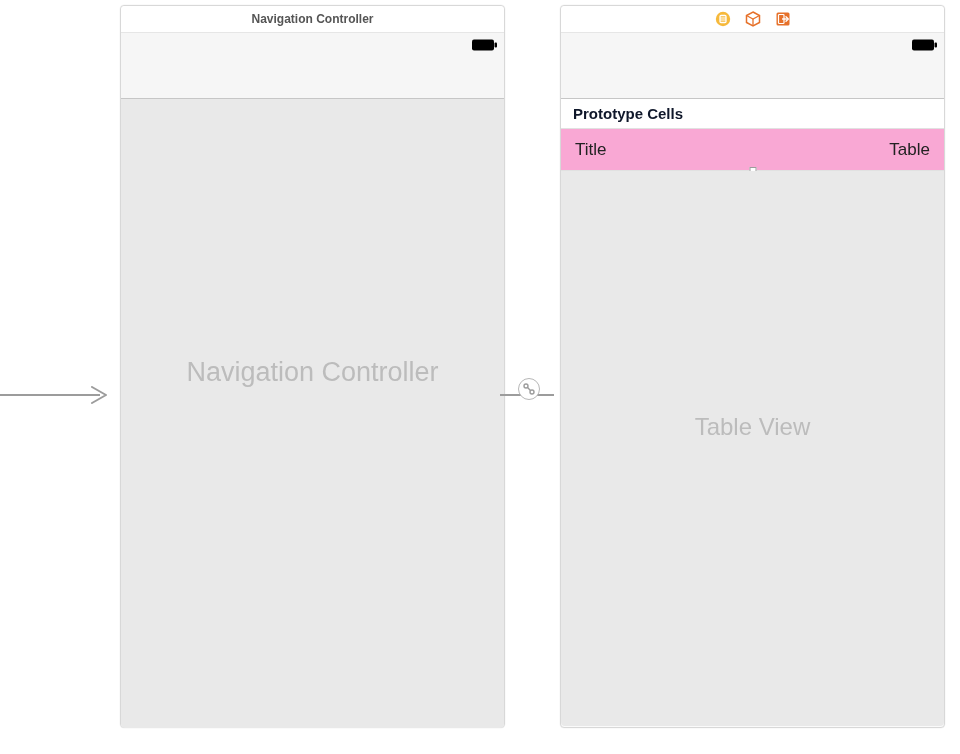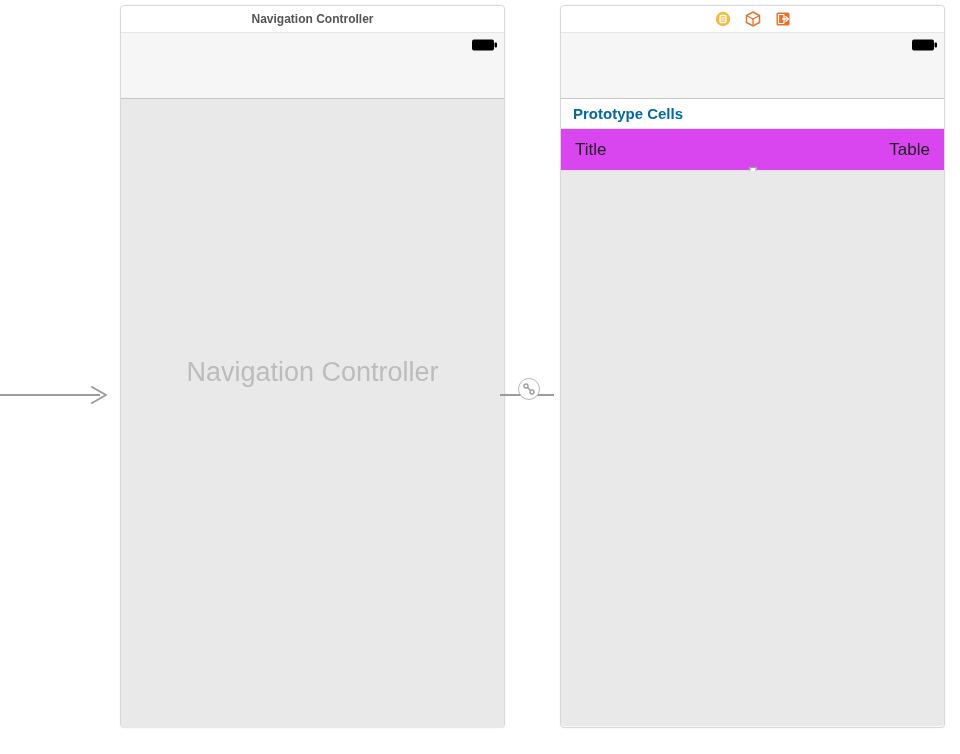--- a/index.html
+++ b/index.html
@@ -93,26 +93,26 @@
   
   .proto-header {
     height: 30px;
     background: #ffffff;
     border-bottom: 1px solid #e1e1e1;
     padding: 0 12px;
     display: flex;
     align-items: center;
     font-size: 15px;
     font-weight: 600;
-    color: #0369a1;
+    color: #0f172a;
     text-align: right;
   }
   .proto-cell {
     height: 42px;
-    background: #d946ef;
+    background: #f9a8d4;
     border-bottom: 1px solid #e1e1e1;
     display: flex;
     align-items: center;
     justify-content: space-between;
     padding: 0 14px;
     font-size: 17px;
   }
   .proto-cell .title  { color: #222; }
   .proto-cell .detail { color: #222; }
   .resize-handle {
@@ -248,14 +248,15 @@
   <div class="proto-cell">
     <span class="title">Title</span>
     <span class="detail">Table</span>
   </div>
 
   <div class="resize-handle">
     <div class="resize-knob"></div>
   </div>
 
   <div class="table-body">
+    <div class="tv-label tv-main">Table View</div>
   </div>
 </div>
 
 </body></html>

